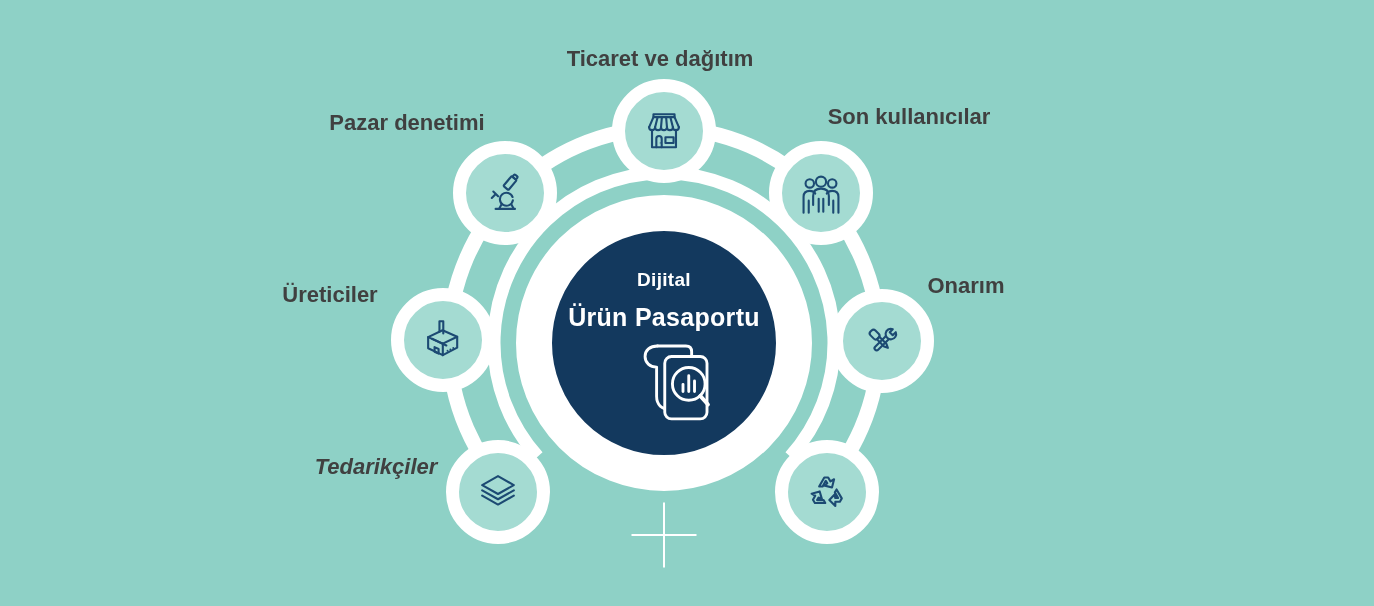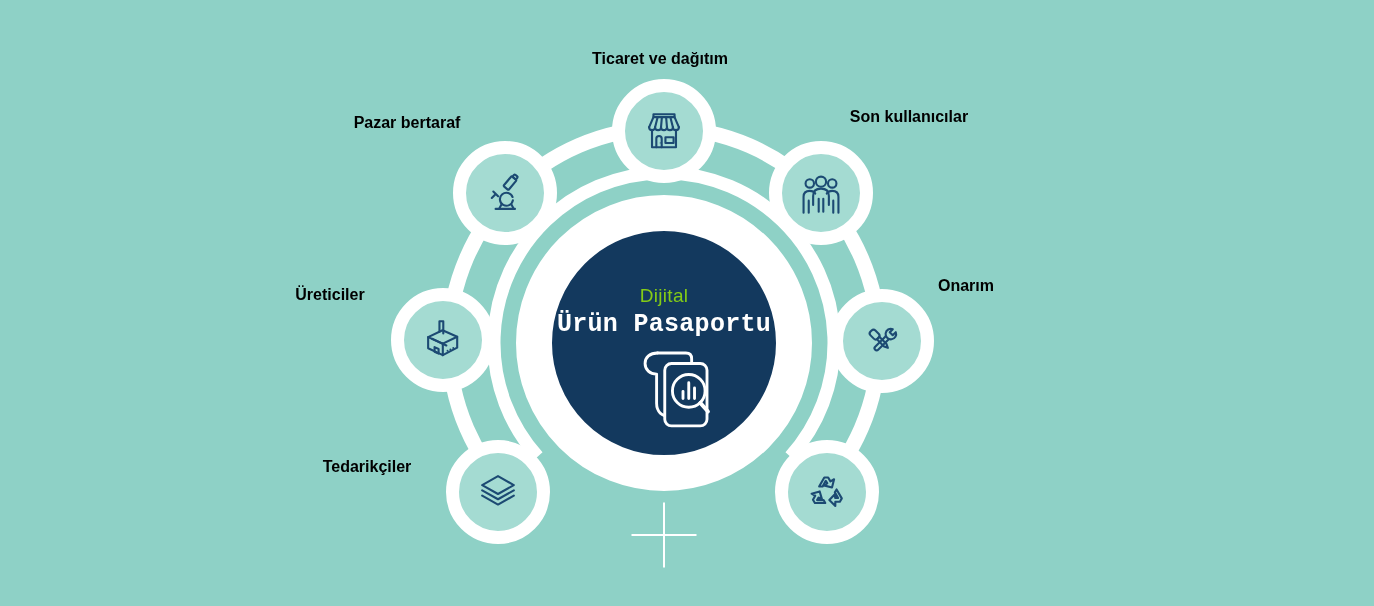--- a/index.html
+++ b/index.html
@@ -12,31 +12,31 @@
   .node-ticaret   {left:612px;top:79px;}
   .node-son       {left:769px;top:141px;}
   .node-onarim    {left:830px;top:289px;}
   .node-geri      {left:775px;top:440px;}
   .node-tedarik   {left:446px;top:440px;}
   .node-uretici   {left:391px;top:288px;}
   .node-pazar     {left:453px;top:141px;}
   .center-circle{position:absolute;left:516px;top:195px;width:224px;height:224px;
         border:36px solid #ffffff;border-radius:50%;background:#13395e;box-sizing:content-box;
         display:flex;flex-direction:column;align-items:center;z-index:3;}
-  .center-line1{color:#84cc16;font-size:19px;font-weight:400;margin-top:54px;letter-spacing:.3px;}
-  .center-line2{color:#ffffff;font-size:25px;font-weight:700;margin-top:3px;letter-spacing:.3px;font-family:Liberation Mono, monospace;}
+  .center-line1{color:#ffffff;font-size:19px;font-weight:700;margin-top:38px;letter-spacing:.3px;}
+  .center-line2{color:#ffffff;font-size:25px;font-weight:700;margin-top:12px;letter-spacing:.3px;}
   .center-icon{margin-top:6px;margin-left:14px;}
-  .label{position:absolute;transform:translate(-50%,-50%);color:#000000;font-weight:700;
-        font-size:16px;white-space:nowrap;z-index:4;}
+  .label{position:absolute;transform:translate(-50%,-50%);color:#404040;font-weight:700;
+        font-size:22px;white-space:nowrap;z-index:4;}
   .label-ticaret {left:660px;top:59px;}
   .label-pazar   {left:407px;top:123px;}
   .label-son     {left:909px;top:117px;}
   .label-onarim  {left:966px;top:286px;}
   .label-geri    {left:1021px;top:463px;}
-  .label-tedarik {left:367px;top:467px;}
+  .label-tedarik {left:376px;top:467px;font-style:italic;}
   .label-uretici {left:330px;top:295px;}
   .icon-stroke{fill:none;stroke:#1c4a73;stroke-width:2.2;stroke-linecap:round;stroke-linejoin:round;}
 </style>
 </head>
 <body>
 
 <div class="stage">
 
   <svg class="rings" width="1374" height="606" viewBox="0 0 1374 606">
     <path d="M 816 495 A 215 215 0 1 0 512 495" fill="none" stroke="#ffffff" stroke-width="15"></path>
@@ -157,15 +157,15 @@
         <path d="M80.5 59.5 L88.5 68.5" stroke-width="4"></path>
       </g>
     </svg>
   </div>
 
   <div class="label label-ticaret">Ticaret ve dağıtım</div>
   <div class="label label-son">Son kullanıcılar</div>
   <div class="label label-onarim">Onarım</div>
   <div class="label label-tedarik">Tedarikçiler</div>
   <div class="label label-uretici">Üreticiler</div>
-  <div class="label label-pazar">Pazar bertaraf</div>
+  <div class="label label-pazar">Pazar denetimi</div>
 
 </div>
 
 </body></html>

